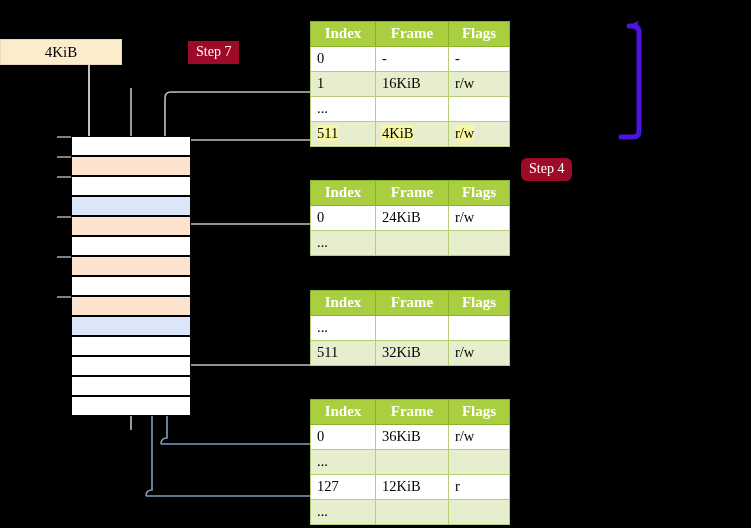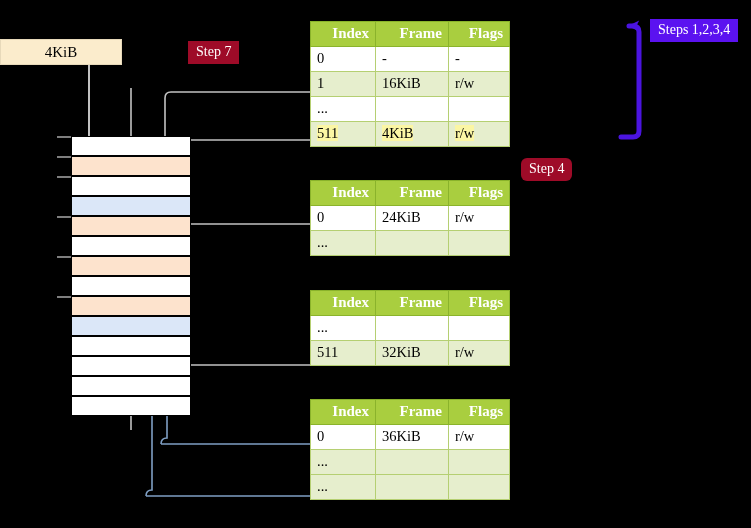--- a/index.html
+++ b/index.html
@@ -32,21 +32,21 @@
   .memcell.orange{background:#fde3cd;}
   .memcell.blue{background:#dbe7f8;}
   .tick{position:absolute;left:-14px;width:14px;height:0;border-top:2px solid #7e7e7e;}
 
   
   .pt{
     position:absolute;border-collapse:collapse;background:#ffffff;
     font-size:14.5px;color:#000;
   }
   .pt th{
-    background:#a9ce3f;color:#ffffff;font-weight:bold;text-align:right;
+    background:#a9ce3f;color:#ffffff;font-weight:bold;text-align:center;
     padding:3px 6px 4px 6px;border:1px solid #8ab32b;font-size:15px;
   }
   .pt td{
     padding:3px 6px 4px 6px;border:1px solid #b5cf72;background:#ffffff;
     height:17px;white-space:nowrap;
   }
   .pt tr.alt td{background:#e6eecd;}
   .pt td.w-idx{width:52px;}
   .pt td.w-frm{width:60px;}
   .pt td.w-flg{width:48px;}
@@ -145,21 +145,20 @@
       <div class="memcell orange" style="top: 160px; height: 20px;"></div>
       <div class="tick" style="top: 160px;"></div>
       <div class="memcell blue" style="top: 180px; height: 20px;"></div>
       <div class="memcell" style="top: 200px; height: 20px;"></div>
       <div class="memcell" style="top: 220px; height: 20px;"></div>
       <div class="memcell" style="top: 240px; height: 20px;"></div>
       <div class="memcell" style="top: 260px; height: 20px;"></div>
     </div>
 
   <div class="badge red" style="left: 188px; top: 41px; background: rgb(158, 11, 40);">Step 7</div>
-  <div class="badge blue" style="left: 650px; top: 19px; background: rgb(91, 18, 240);">Steps 1,2,3,4</div>
   <div class="badge red" style="left: 521px; top: 158px; background: rgb(158, 11, 40); border-radius: 6px;">Step 4</div>
 
   <table class="pt" style="left:310px;top:21px;">
       <thead>
         <tr>
           <th class="w-idx">Index</th>
           <th class="w-frm">Frame</th>
           <th class="w-flg">Flags</th>
         </tr>
       </thead>
@@ -240,20 +239,25 @@
         <tr>
           <td class="w-idx">0</td>
           <td class="w-frm">36KiB</td>
           <td class="w-flg">r/w</td>
         </tr>
         <tr class="alt">
           <td class="w-idx">...</td>
           <td class="w-frm"></td>
           <td class="w-flg"></td>
         </tr>
+        <tr>
+          <td class="w-idx">127</td>
+          <td class="w-frm">12KiB</td>
+          <td class="w-flg">r</td>
+        </tr>
         <tr class="alt">
           <td class="w-idx">...</td>
           <td class="w-frm"></td>
           <td class="w-flg"></td>
         </tr>
       </tbody>
     </table>
 
 </div>
 

